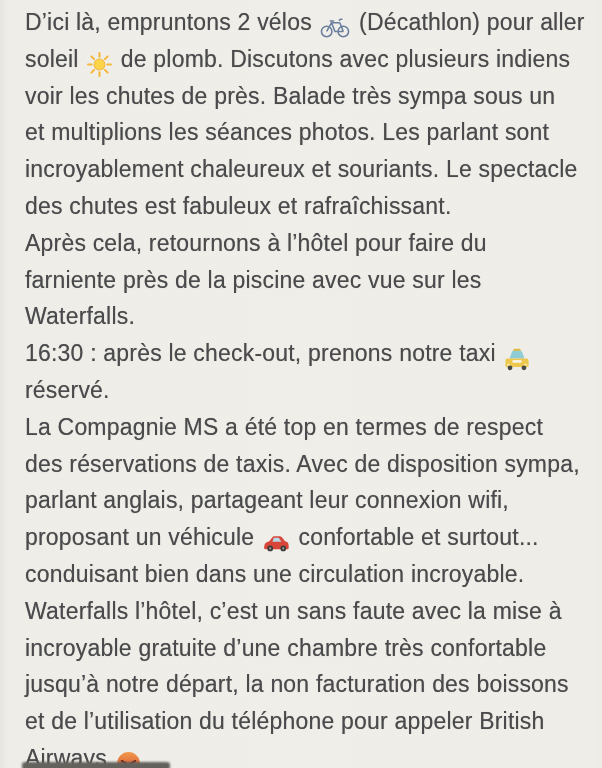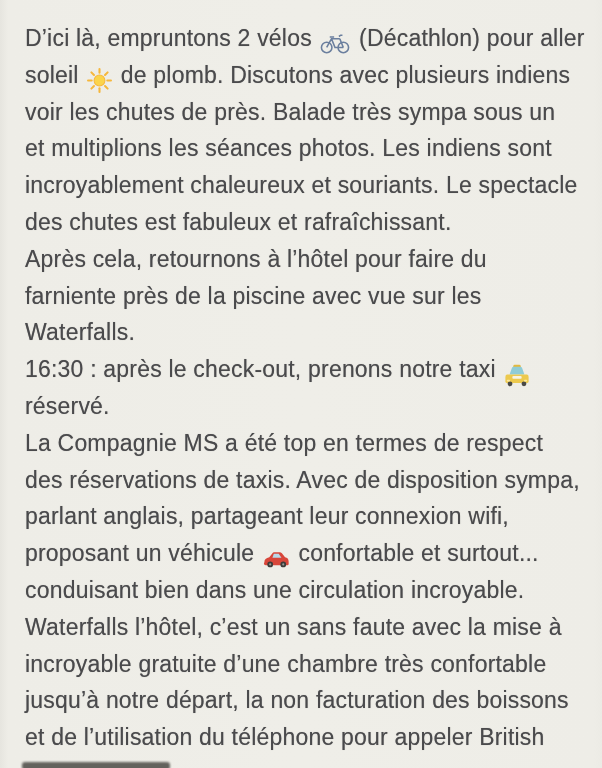--- a/index.html
+++ b/index.html
@@ -11,21 +11,21 @@
     width: 602px;
     height: 768px;
     overflow: hidden;
     font-family: "Liberation Sans", "DejaVu Sans", sans-serif;
   }
   .page {
     position: relative;
     width: 602px;
     height: 768px;
     box-sizing: border-box;
-    padding: 20px 10px 0 25px;
+    padding: 4px 10px 0 25px;
     overflow: hidden;
     
     background: linear-gradient(to right,
       #e6e5df 0px, #eeede7 8px, #efeee8 300px, #eeede7 594px, #ecebe5 602px);
   }
   .line {
     white-space: nowrap;
     font-size: 23px;
     line-height: 36.8px;
     color: #4a4a4c;
@@ -70,21 +70,21 @@
               <line x1="1" y1="12" x2="4.5" y2="12"></line>
               <line x1="19.5" y1="12" x2="23" y2="12"></line>
               <line x1="4.2" y1="4.2" x2="6.7" y2="6.7"></line>
               <line x1="17.3" y1="17.3" x2="19.8" y2="19.8"></line>
               <line x1="4.2" y1="19.8" x2="6.7" y2="17.3"></line>
               <line x1="17.3" y1="6.7" x2="19.8" y2="4.2"></line>
             </g>
             <circle cx="12" cy="12" r="5.2" fill="#fbd44a" stroke="#f6b73c" stroke-width="1"></circle>
           </svg></span><span> de plomb. Discutons avec plusieurs indiens</span></div>
       <div class="line"><span>voir les chutes de près. Balade très sympa sous un</span></div>
-      <div class="line"><span>et multiplions les séances photos. Les indiens sont</span></div>
+      <div class="line"><span>et multiplions les séances photos. Les parlant sont</span></div>
       <div class="line"><span>incroyablement chaleureux et souriants. Le spectacle</span></div>
       <div class="line"><span>des chutes est fabuleux et rafraîchissant.</span></div>
       <div class="line"><span>Après cela, retournons à l’hôtel pour faire du</span></div>
       <div class="line"><span>farniente près de la piscine avec vue sur les</span></div>
       <div class="line"><span>Waterfalls.</span></div>
       <div class="line"><span>16:30 : après le check-out, prenons notre taxi </span><span class="emoji" title="🚖"><svg width="26" height="23" viewBox="0 0 28 24">
             <rect x="10" y="0.5" width="8" height="4" rx="1.5" fill="#e3b93e"></rect>
             <path d="M6 11 L8.5 4 q0.5 -1.5 2 -1.5 h7 q1.5 0 2 1.5 L22 11 z" fill="#8fccd6"></path>
             <path d="M3.5 11 h21 q2 0 2 2.5 v5 q0 1.5 -1.5 1.5 h-22 q-1.5 0 -1.5 -1.5 v-5 q0 -2.5 2 -2.5 z" fill="#ecc94e"></path>
             <rect x="9" y="12.5" width="10" height="3" rx="1" fill="#f7f3e2"></rect>

